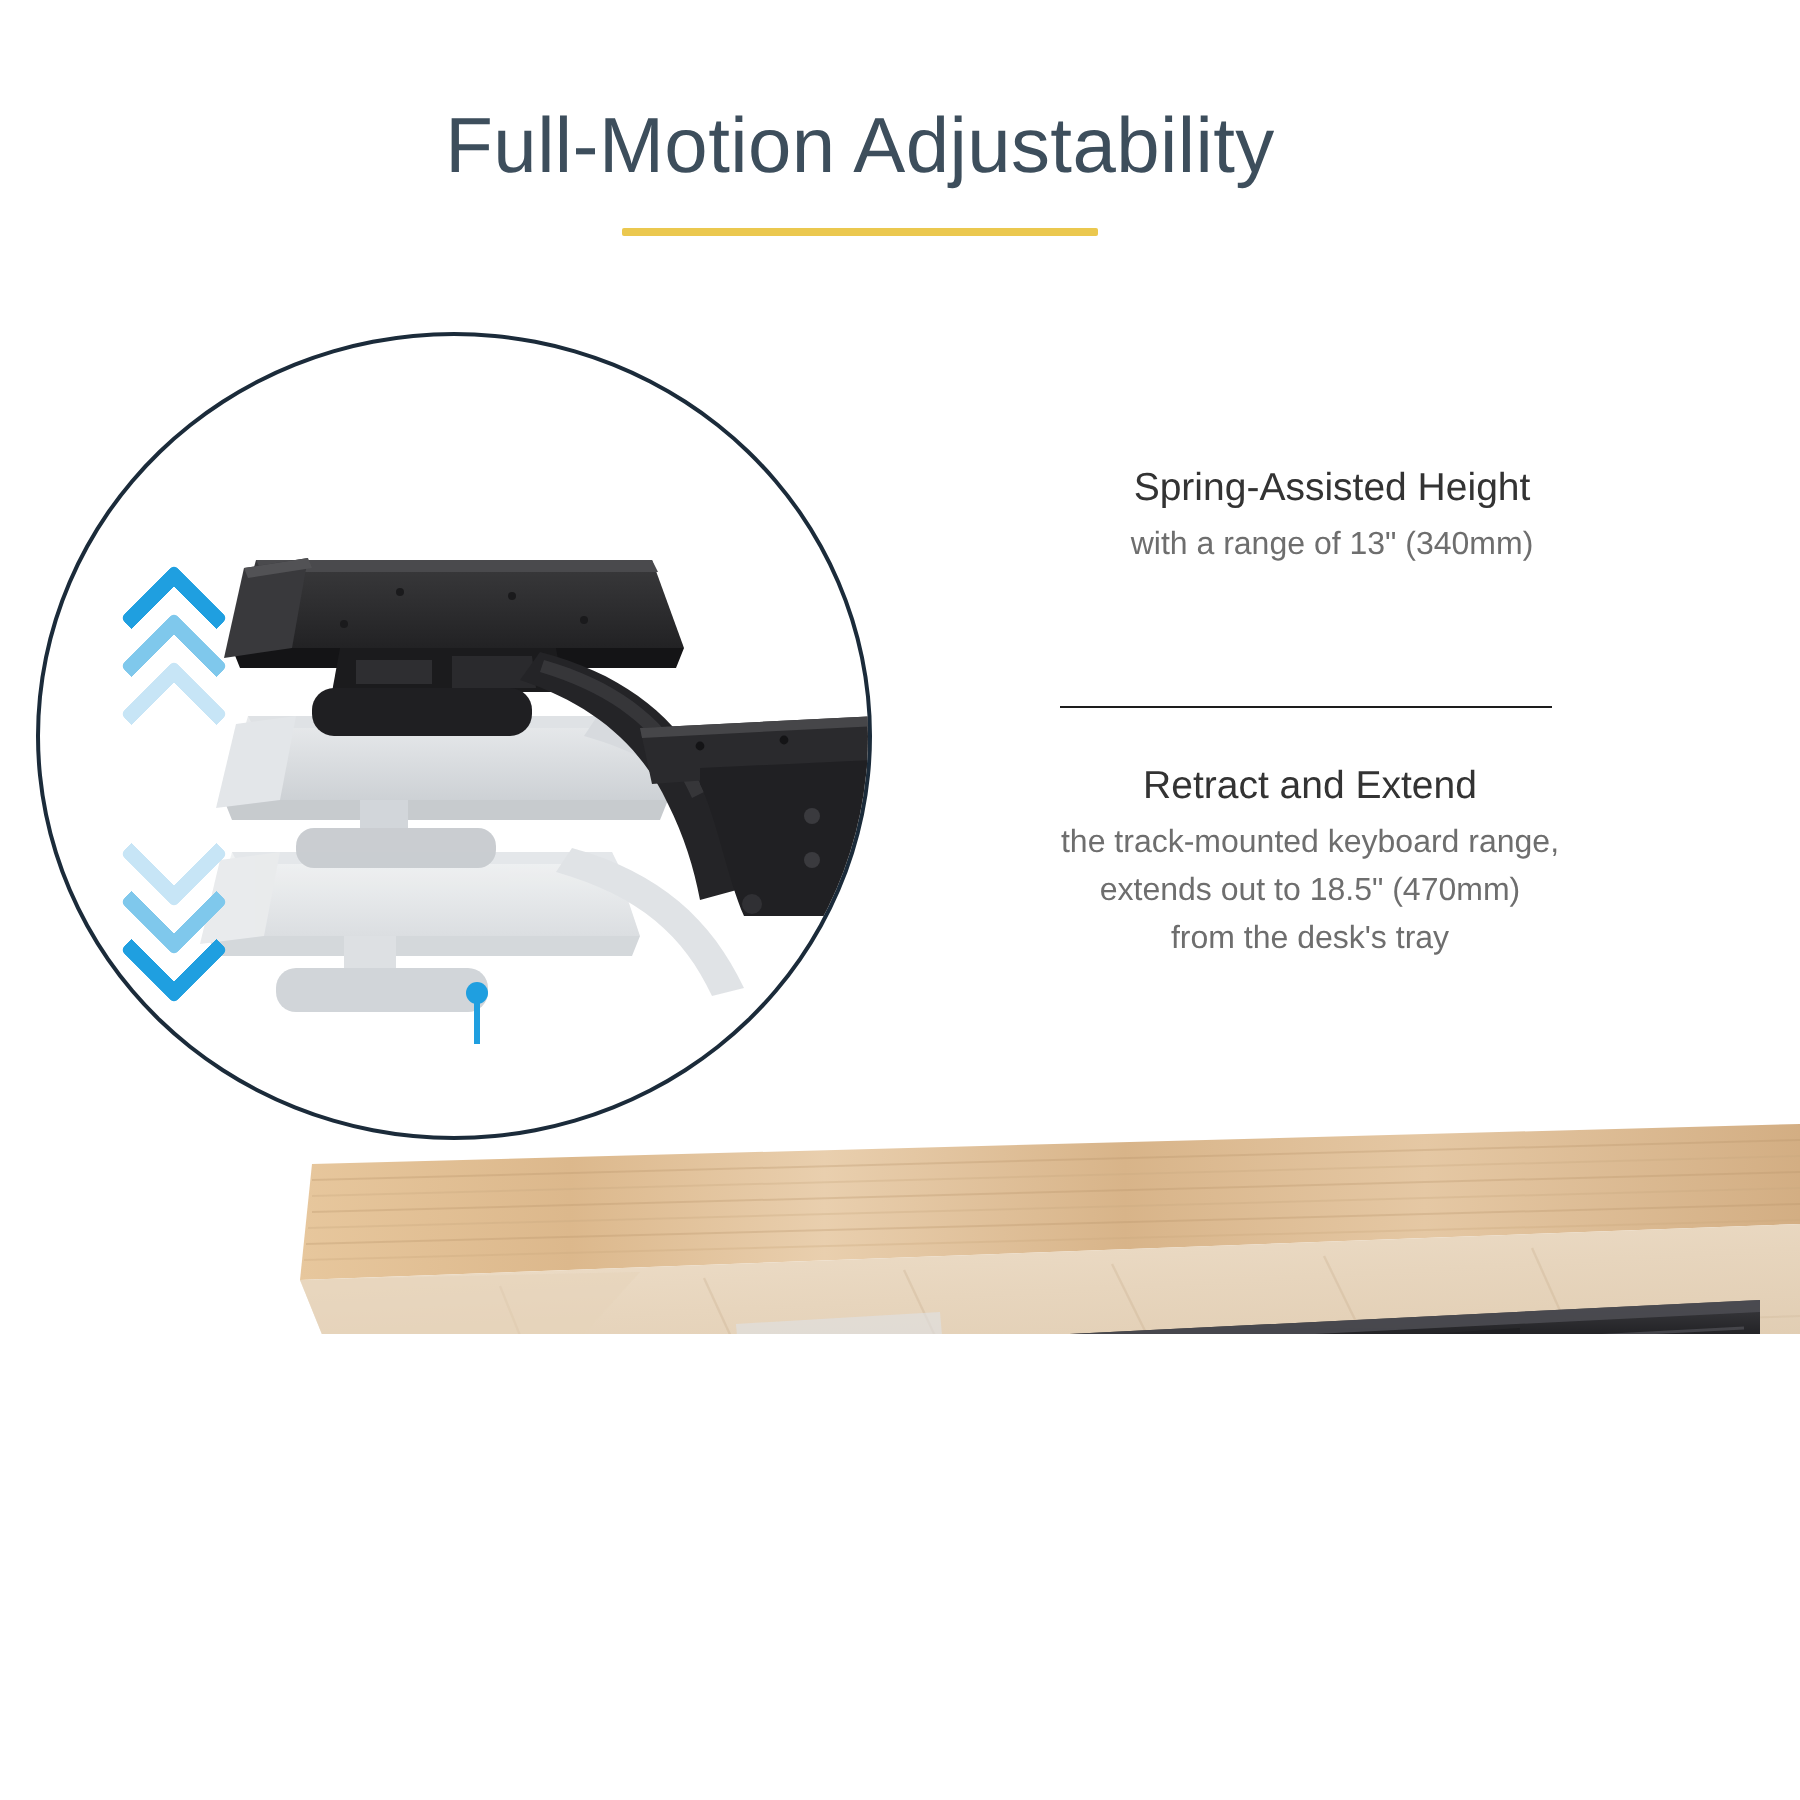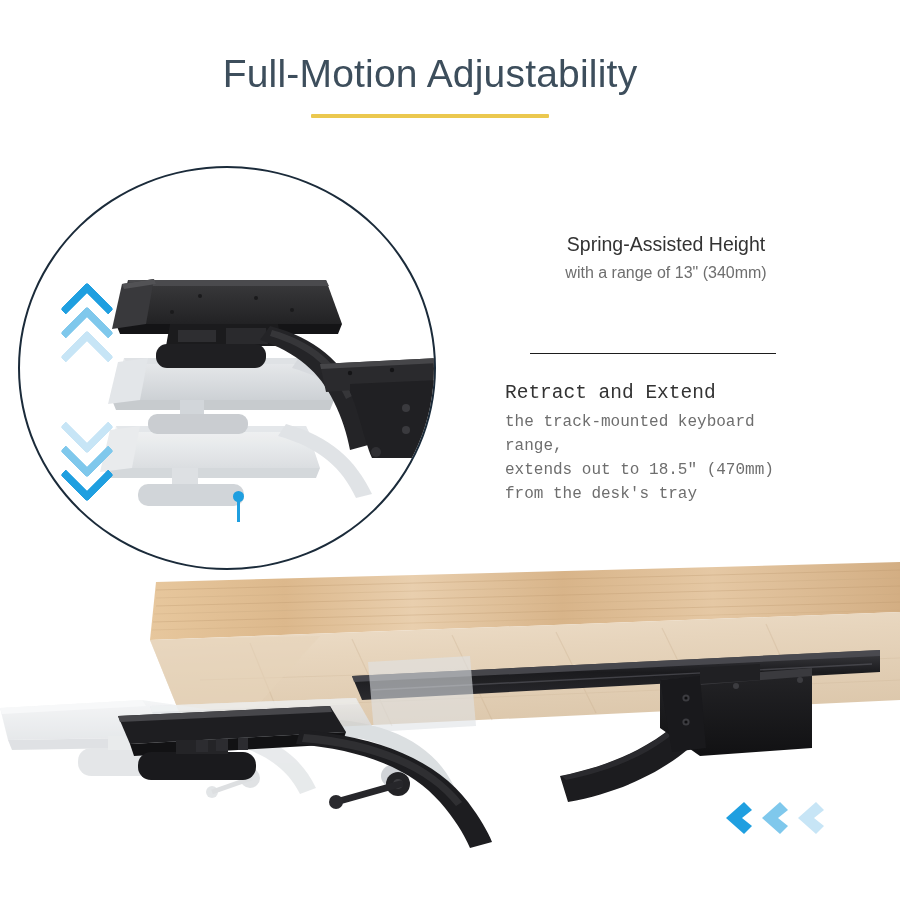--- a/index.html
+++ b/index.html
@@ -3,21 +3,21 @@
 <meta charset="utf-8">
 <style>
   html, body {
     margin: 0;
     padding: 0;
     background: #ffffff;
   }
   #page {
     position: relative;
     width: 900px;
-    height: 900px;
+    height: 667px;
     background: #ffffff;
     overflow: hidden;
     font-family: "Liberation Sans", sans-serif;
   }
 
   
   .title {
     position: absolute;
     left: 0;
     top: 52px;
@@ -66,22 +66,21 @@
     top: 353px;
     width: 246px;
     height: 0;
     border-top: 1.6px solid #1d1d1d;
   }
   .txt-col2 {
     position: absolute;
     left: 505px;
     top: 381px;
     width: 300px;
-    text-align: left;
-    font-family: Liberation Mono, monospace;
+    text-align: center;
   }
 
   
   .circle {
     position: absolute;
     left: 18px;
     top: 166px;
     width: 418px;
     height: 404px;
     border: 2.4px solid #1b2b3a;

